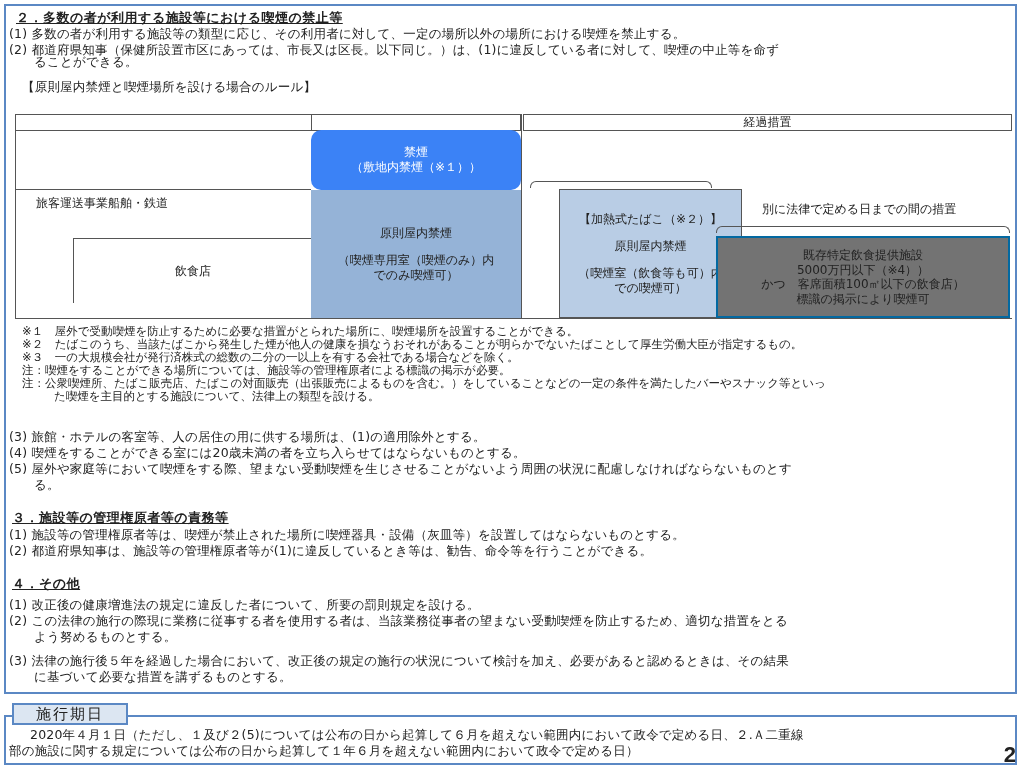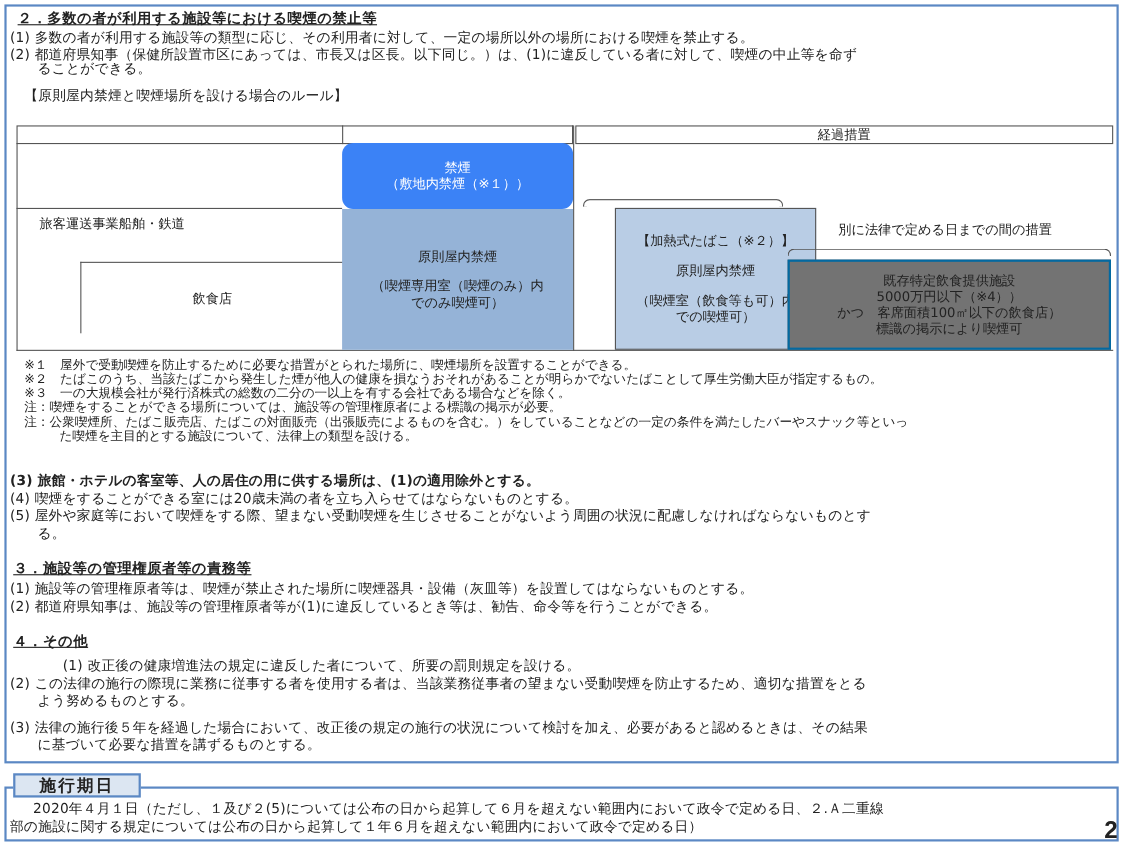--- a/index.html
+++ b/index.html
@@ -15,21 +15,21 @@
   .tsmall { font-size:12px; line-height:15px; }
   .dark { background:#3b82f6; color:#fff;border-radius:10px; }
   .mid { background:#95b3d7; }
   .light { background:#b9cde5; border:1px solid #555; }
   .white-box { background:#737373; border:2px solid #0369a1; }
   .line-h { position:absolute; height:1px; background:#555; }
   .line-v { position:absolute; width:1px; background:#555; }
   .brace { position:absolute; border:1px solid #555; border-bottom:none; height:6px; border-radius:6px 6px 0 0; }
   .footer-box { left:4px; top:715px; width:1013px; height:50px; border:2px solid #5b88c4; box-sizing:border-box; }
   .footer-title { left:12px; top:703px; width:116px; height:22px; background:#dce6f2; border:2px solid #5b88c4; box-sizing:border-box;
-                  font-size:15px; font-weight:bold; display:flex; align-items:center; justify-content:center; letter-spacing:2px; }
+                  font-size:15px; font-weight:normal; display:flex; align-items:center; justify-content:center; letter-spacing:2px; }
   .page-num { right:8px; top:742px; font-size:22px; font-weight:bold; font-family:"Liberation Sans", sans-serif; }
 </style>
 </head>
 <body>
 
 <div class="abs main-box"></div>
 
 <div class="abs heading" style="left:16px;top:10px;">２．多数の者が利用する施設等における喫煙の禁止等</div>
 <div class="abs txt" style="left:9px;top:26px;">(1) 多数の者が利用する施設等の類型に応じ、その利用者に対して、一定の場所以外の場所における喫煙を禁止する。</div>
 <div class="abs txt" style="left:9px;top:42px;">(2) 都道府県知事（保健所設置市区にあっては、市長又は区長。以下同じ。）は、(1)に違反している者に対して、喫煙の中止等を命ず</div>
@@ -87,31 +87,31 @@
   </div>
 </div>
 
 <div class="abs note" style="left:22px;top:325px;">※１　屋外で受動喫煙を防止するために必要な措置がとられた場所に、喫煙場所を設置することができる。</div>
 <div class="abs note" style="left:22px;top:338px;">※２　たばこのうち、当該たばこから発生した煙が他人の健康を損なうおそれがあることが明らかでないたばことして厚生労働大臣が指定するもの。</div>
 <div class="abs note" style="left:22px;top:351px;">※３　一の大規模会社が発行済株式の総数の二分の一以上を有する会社である場合などを除く。</div>
 <div class="abs note" style="left:22px;top:364px;">注：喫煙をすることができる場所については、施設等の管理権原者による標識の掲示が必要。</div>
 <div class="abs note" style="left:22px;top:377px;">注：公衆喫煙所、たばこ販売店、たばこの対面販売（出張販売によるものを含む。）をしていることなどの一定の条件を満たしたバーやスナック等といっ</div>
 <div class="abs note" style="left:54px;top:390px;">た喫煙を主目的とする施設について、法律上の類型を設ける。</div>
 
-<div class="abs txt" style="left:9px;top:429px;font-weight:bold;">(3) 旅館・ホテルの客室等、人の居住の用に供する場所は、(1)の適用除外とする。</div>
+<div class="abs txt" style="left:9px;top:429px;">(3) 旅館・ホテルの客室等、人の居住の用に供する場所は、(1)の適用除外とする。</div>
 <div class="abs txt" style="left:9px;top:445px;">(4) 喫煙をすることができる室には20歳未満の者を立ち入らせてはならないものとする。</div>
 <div class="abs txt" style="left:9px;top:461px;">(5) 屋外や家庭等において喫煙をする際、望まない受動喫煙を生じさせることがないよう周囲の状況に配慮しなければならないものとす</div>
 <div class="abs txt" style="left:34px;top:477px;">る。</div>
 
 <div class="abs heading" style="left:12px;top:510px;">３．施設等の管理権原者等の責務等</div>
 <div class="abs txt" style="left:9px;top:527px;">(1) 施設等の管理権原者等は、喫煙が禁止された場所に喫煙器具・設備（灰皿等）を設置してはならないものとする。</div>
 <div class="abs txt" style="left:9px;top:543px;">(2) 都道府県知事は、施設等の管理権原者等が(1)に違反しているとき等は、勧告、命令等を行うことができる。</div>
 
 <div class="abs heading" style="left:12px;top:576px;">４．その他</div>
-<div class="abs txt" style="left:9px;top:597px;margin-left:48px;">(1) 改正後の健康増進法の規定に違反した者について、所要の罰則規定を設ける。</div>
+<div class="abs txt" style="left:9px;top:597px;">(1) 改正後の健康増進法の規定に違反した者について、所要の罰則規定を設ける。</div>
 <div class="abs txt" style="left:9px;top:613px;">(2) この法律の施行の際現に業務に従事する者を使用する者は、当該業務従事者の望まない受動喫煙を防止するため、適切な措置をとる</div>
 <div class="abs txt" style="left:34px;top:629px;">よう努めるものとする。</div>
 <div class="abs txt" style="left:9px;top:653px;">(3) 法律の施行後５年を経過した場合において、改正後の規定の施行の状況について検討を加え、必要があると認めるときは、その結果</div>
 <div class="abs txt" style="left:34px;top:669px;">に基づいて必要な措置を講ずるものとする。</div>
 
 <div class="abs footer-box"></div>
 <div class="abs footer-title">施行期日</div>
 <div class="abs txt" style="left:30px;top:727px;">2020年４月１日（ただし、１及び２(5)については公布の日から起算して６月を超えない範囲内において政令で定める日、２.Ａ二重線</div>
 <div class="abs txt" style="left:9px;top:743px;">部の施設に関する規定については公布の日から起算して１年６月を超えない範囲内において政令で定める日）</div>
 <div class="abs page-num">2</div>

